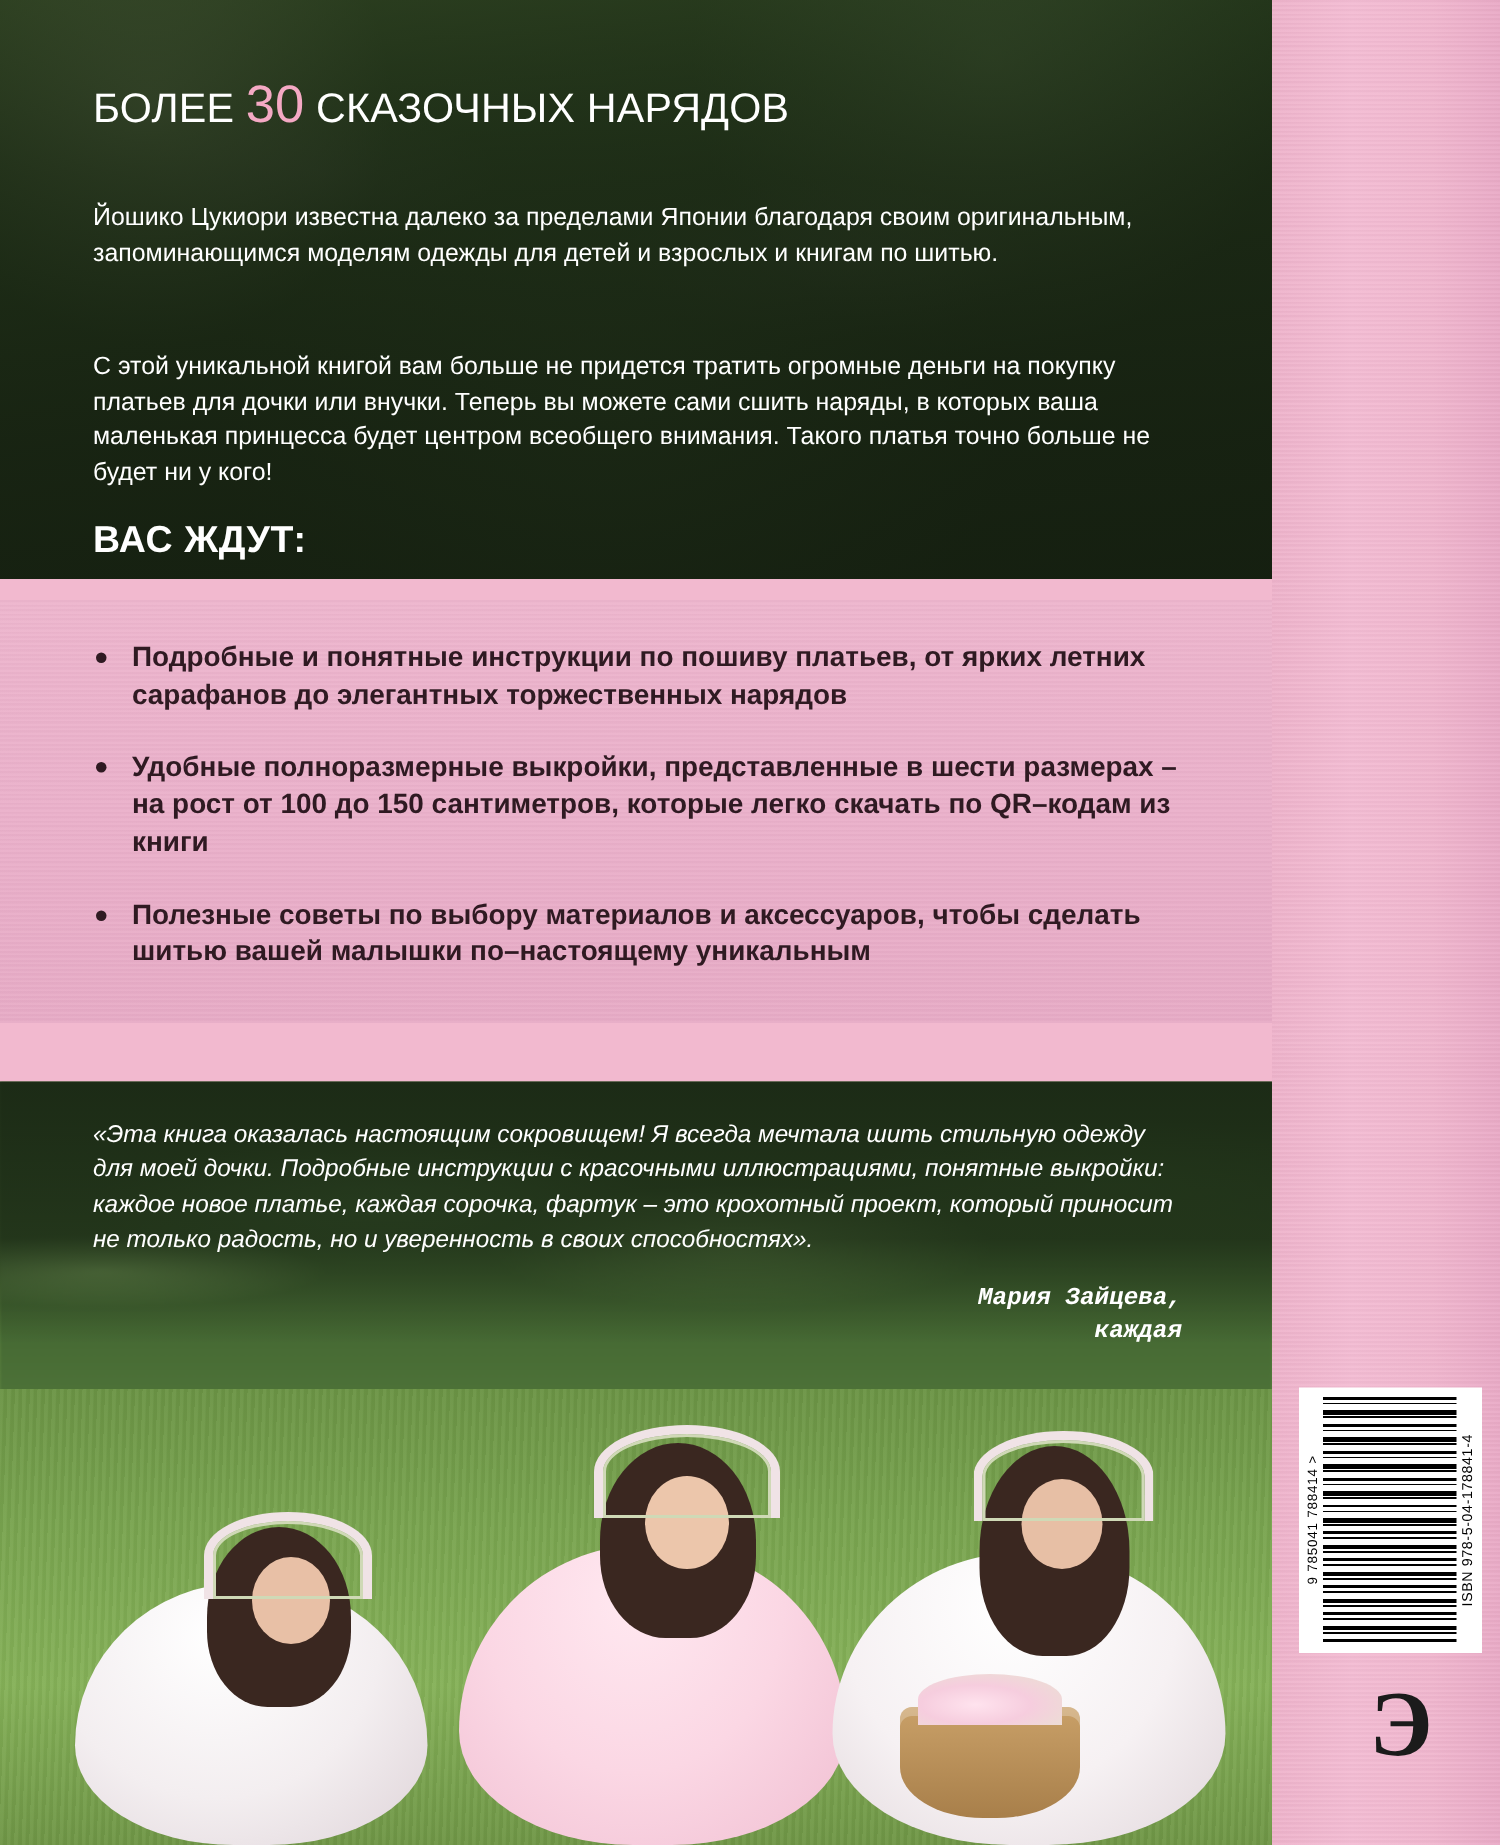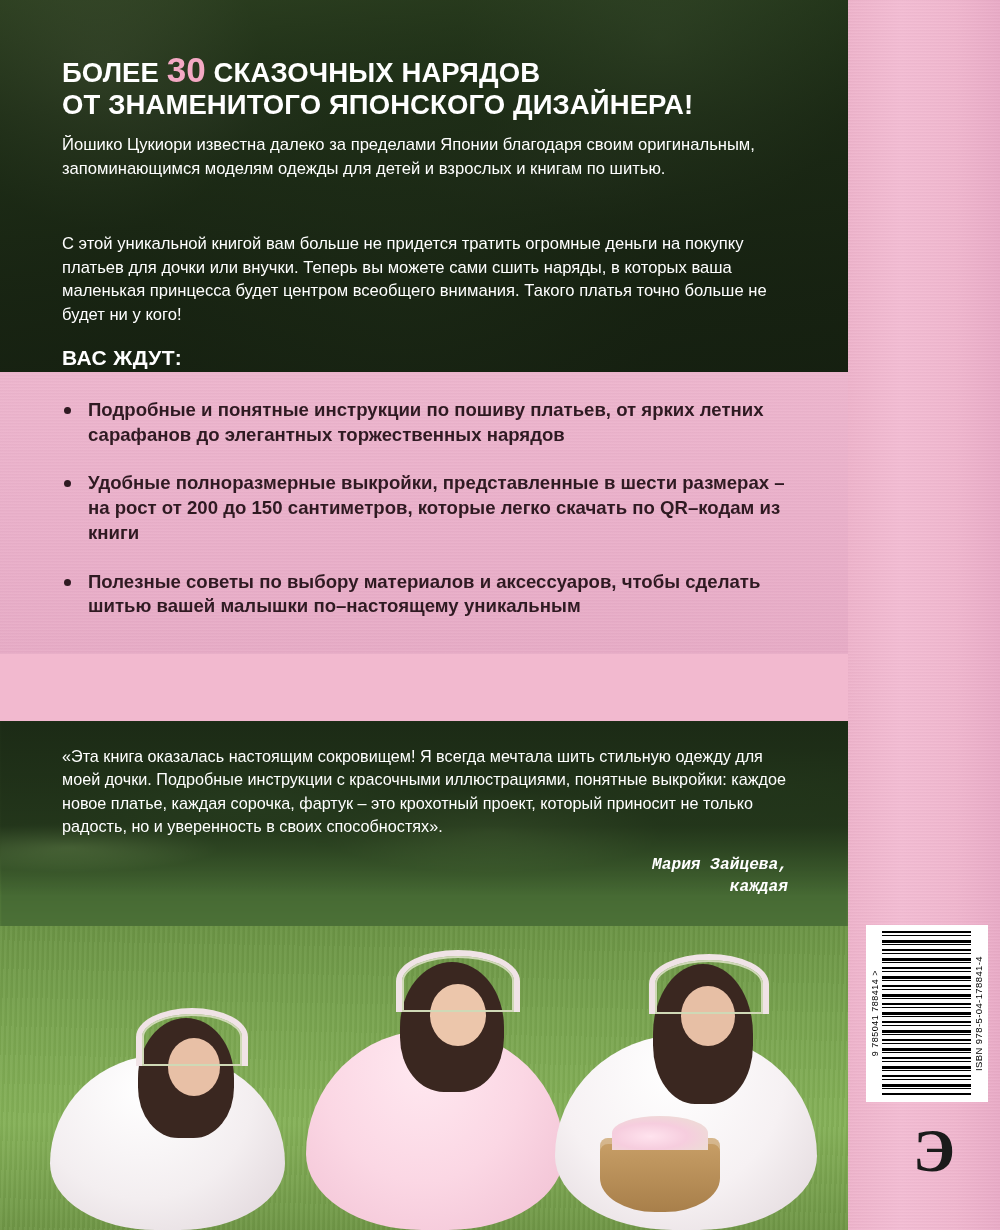--- a/index.html
+++ b/index.html
@@ -73,21 +73,21 @@
   }
 
   .headline-block {
     position: absolute;
     left: 62px;
     top: 52px;
     width: 730px;
     color: #ffffff;
   }
   .headline {
-    font-weight: bold;
+    font-weight: normal;
     font-size: 27.5px;
     line-height: 1.18;
     letter-spacing: 0.1px;
     text-transform: uppercase;
     margin: 0;
   }
   .headline .big-num {
     font-size: 35px;
     line-height: 1;
   }
@@ -103,29 +103,29 @@
   }
   .p1 { position: absolute; left: 62px; top: 133px; width: 712px; }
   .p2 { position: absolute; left: 62px; top: 232px; width: 712px; }
 
   .vas-zhdut {
     position: absolute;
     left: 62px;
     top: 346px;
     color: #ffffff;
     font-weight: bold;
-    font-size: 21px;
+    font-size: 25px;
     letter-spacing: 0.4px;
     text-transform: uppercase;
   }
 
   
   .pink-band {
     position: absolute;
-    top: 372px;
+    top: 400px;
     left: 0;
     width: 848px;
     height: 282px;
     background:
       repeating-linear-gradient(0deg, rgba(255,255,255,0.045) 0px, rgba(255,255,255,0.045) 1px, rgba(0,0,0,0.015) 2px, rgba(0,0,0,0.015) 3px),
       linear-gradient(180deg, #edb5cd 0%, #eab0ca 50%, #e7abc6 100%);
   }
   .bullets {
     position: absolute;
     left: 62px;
@@ -252,20 +252,21 @@
     background: radial-gradient(ellipse at 40% 60%, #ffe3ee 0%, #f6cdde 45%, #e9e3d2 100%);
   }
 
   
   .review {
     position: absolute;
     left: 62px;
     top: 745px;
     width: 726px;
     color: #ffffff;
+    font-style: italic;
     font-size: 16.2px;
     line-height: 1.44;
   }
   .review-author {
     position: absolute;
     left: 62px;
     top: 855px;
     width: 726px;
     text-align: right;
     color: #ffffff;
@@ -347,33 +348,32 @@
   <div class="spine"></div>
 
   <div class="cover">
 
     <div class="top-photo"></div>
     <div class="top-scrim"></div>
 
     <div class="headline-block">
       <h1 class="headline">
         <span>БОЛЕЕ </span><span class="big-num pink">30</span><span> СКАЗОЧНЫХ НАРЯДОВ</span><br>
-        <span>ОТ ЗНАМЕНИТОГО ЯПОНСКОГО ДИЗАЙНЕРА!</span>
       </h1>
     </div>
 
     <p class="intro-para p1">Йошико Цукиори известна далеко за пределами Японии благодаря своим оригинальным, запоминающимся моделям одежды для детей и взрослых и книгам по шитью.</p>
     <p class="intro-para p2">С этой уникальной книгой вам больше не придется тратить огромные деньги на покупку платьев для дочки или внучки. Теперь вы можете сами сшить наряды, в которых ваша маленькая принцесса будет центром всеобщего внимания. Такого платья точно больше не будет ни у кого!</p>
 
     <div class="vas-zhdut">ВАС ЖДУТ:</div>
 
     <div class="pink-band">
       <ul class="bullets">
         <li>Подробные и понятные инструкции по пошиву платьев, от ярких летних сарафанов до элегантных торжественных нарядов</li>
-        <li>Удобные полноразмерные выкройки, представленные в шести размерах – на рост от 200 до 150 сантиметров, которые легко скачать по QR–кодам из книги</li>
+        <li>Удобные полноразмерные выкройки, представленные в шести размерах – на рост от 100 до 150 сантиметров, которые легко скачать по QR–кодам из книги</li>
         <li>Полезные советы по выбору материалов и аксессуаров, чтобы сделать шитью вашей малышки по–настоящему уникальным</li>
       </ul>
     </div>
 
     <div class="bottom-photo">
       <div class="bp-trees"></div>
       <div class="bp-grass"></div>
 
       <div class="girl girl1">
         <div class="dress"></div>

